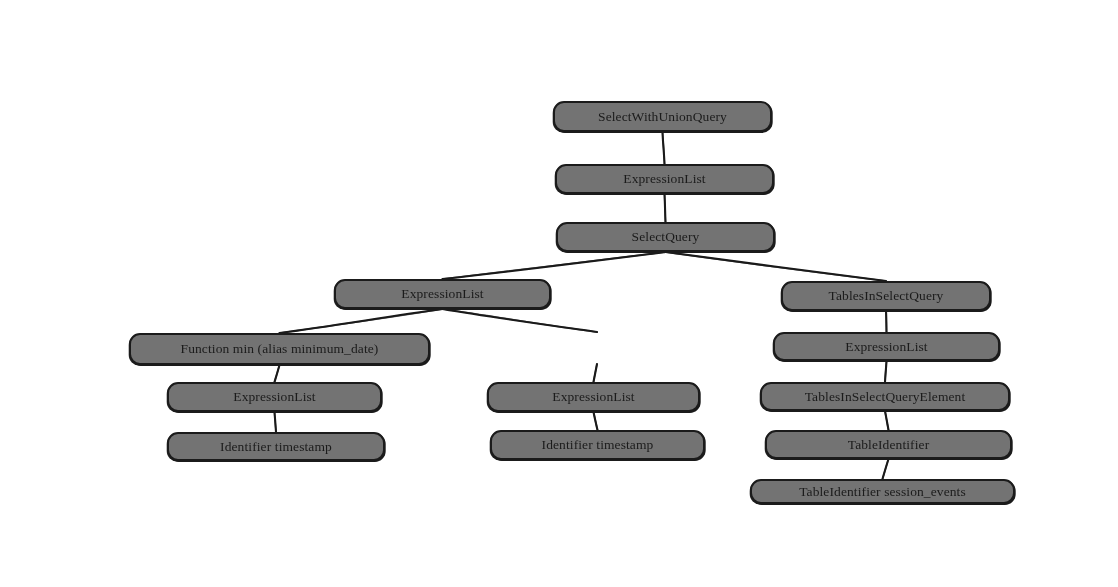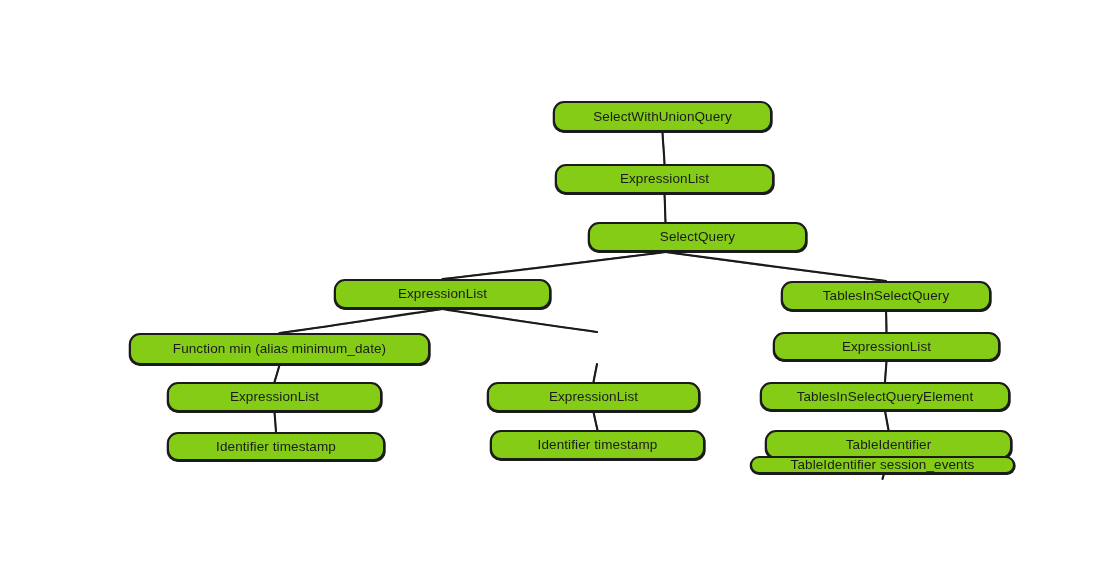--- a/index.html
+++ b/index.html
@@ -30,25 +30,25 @@
     top: 0;
     width: 1118px;
     height: 587px;
   }
   .node {
     position: absolute;
     box-sizing: border-box;
     display: flex;
     align-items: center;
     justify-content: center;
-    background: #84cc16;
+    background: #737373;
     border: 2.1px solid #1b1b1b;
     border-radius: 11px;
     color: #1b1b1b;
-    font-family: Liberation Sans, sans-serif;
+    font-family: Liberation Serif, serif;
     font-size: 13.5px;
     letter-spacing: 0.1px;
     white-space: nowrap;
     box-shadow:
       0.9px 1.1px 0 -0.2px #1b1b1b,
       -0.7px 0.9px 0 -0.4px #2a2a2a;
   }
   .node-label {
     display: block;
     line-height: 1;
@@ -117,21 +117,21 @@
         <path d="M 888.5 459.0 C 886.3 465.5 884.7 472.5 882.5 479.0" fill="none" stroke="#1b1b1b" stroke-width="1.5" stroke-linecap="round" opacity="0.75"></path>
       </g>
     </svg>
   <div id="node-layer">
       <div class="node" style="left: 553px; top: 101px; width: 219px; height: 31px;">
         <span class="node-label">SelectWithUnionQuery</span>
       </div>
       <div class="node" style="left: 555px; top: 164px; width: 219px; height: 30px;">
         <span class="node-label">ExpressionList</span>
       </div>
-      <div class="node" style="left: 556px; top: 222px; width: 219px; height: 30px; margin-left: 32px;">
+      <div class="node" style="left: 556px; top: 222px; width: 219px; height: 30px;">
         <span class="node-label">SelectQuery</span>
       </div>
       <div class="node" style="left: 334px; top: 279px; width: 217px; height: 30px;">
         <span class="node-label">ExpressionList</span>
       </div>
       <div class="node" style="left: 129px; top: 333px; width: 301px; height: 32px;">
         <span class="node-label">Function min (alias minimum_date)</span>
       </div>
       <div class="node" style="left: 781px; top: 281px; width: 210px; height: 30px;">
         <span class="node-label">TablesInSelectQuery</span>
@@ -150,17 +150,17 @@
       </div>
       <div class="node" style="left: 167px; top: 432px; width: 218px; height: 29px;">
         <span class="node-label">Identifier timestamp</span>
       </div>
       <div class="node" style="left: 490px; top: 430px; width: 215px; height: 30px;">
         <span class="node-label">Identifier timestamp</span>
       </div>
       <div class="node" style="left: 765px; top: 430px; width: 247px; height: 29px;">
         <span class="node-label">TableIdentifier</span>
       </div>
-      <div class="node" style="left: 750px; top: 456px; width: 265px; height: 18px;">
+      <div class="node" style="left: 750px; top: 479px; width: 265px; height: 25px;">
         <span class="node-label">TableIdentifier session_events</span>
       </div>
     </div>
 </div>
 
 </body></html>

